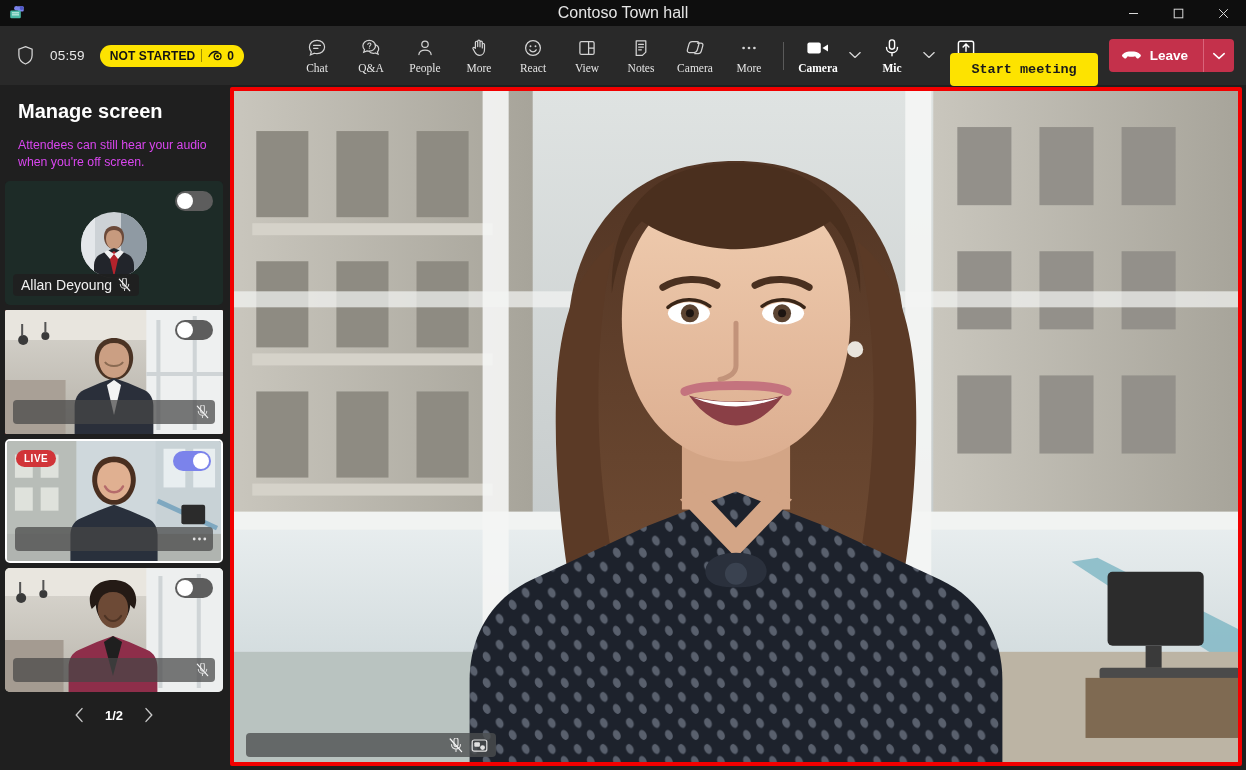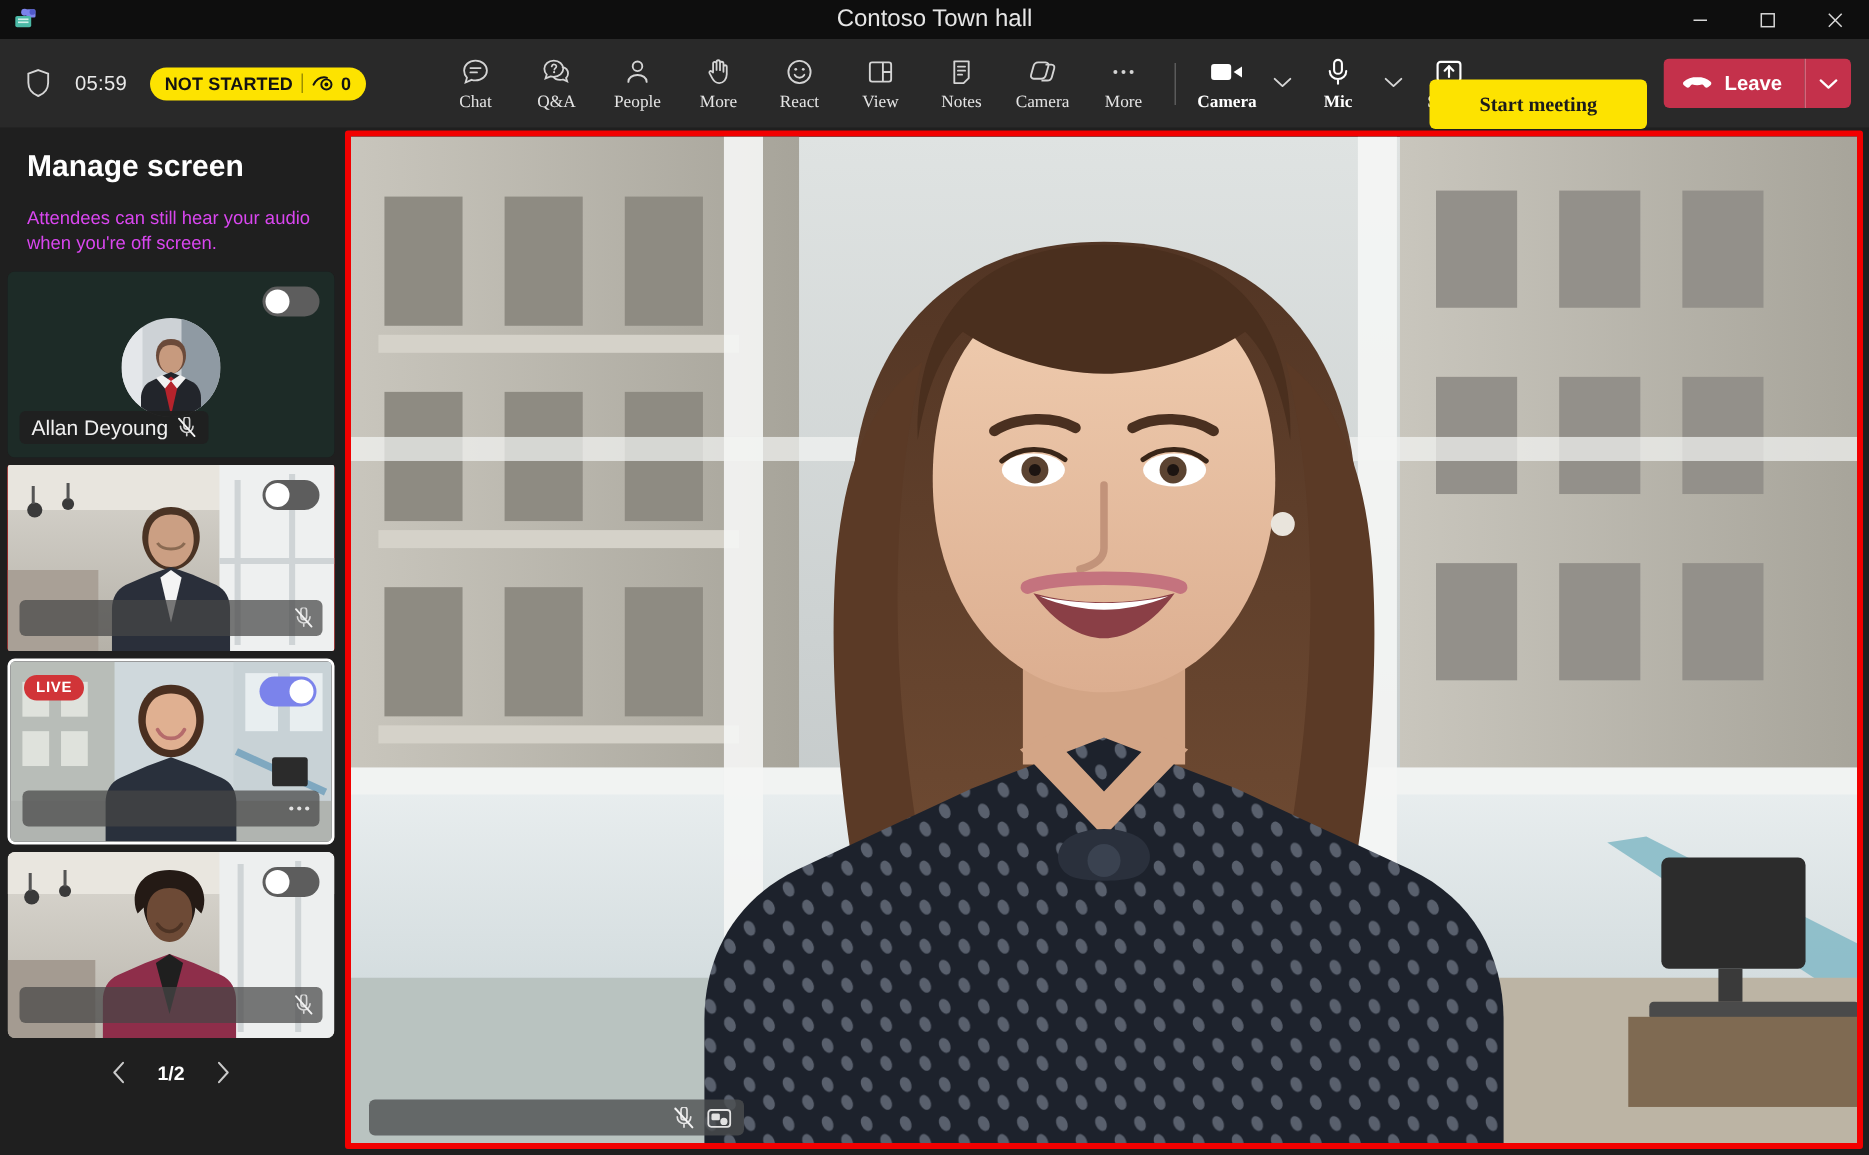--- a/index.html
+++ b/index.html
@@ -77,23 +77,23 @@
   .tb-item .lbl { font-size: 11.5px; line-height: 12px; color: #e4e4e4; }
   .tb-item.strong .lbl { font-weight: 700; color: #ffffff; }
   .tb-item .ico { height: 22px; display:flex; align-items:center; justify-content:center; }
   .tb-split { width: 20px; height: 53px; display: flex; align-items: center; justify-content: center; color: #d6d6d6; padding-bottom: 2px;}
   .vdivider { width: 1px; height: 28px; background: #5a5a5a; margin: 0 7px; }
 
   .tb-right { position: absolute; right: 12px; display: flex; align-items: center; gap: 11px; }
   .btn-start {
     background: #fde300; color: #1b1b1b;
     font-size: 13.5px; font-weight: 700;
-    height: 33px; padding: 0 33px;
+    height: 33px; padding: 0 21px;
     border: none; border-radius: 4px;
-    font-family: Liberation Serif, serif;
+    font-family: Liberation Mono, monospace;
     margin-top: 28px;
   }
   .leave-group { display: flex; height: 33px; border-radius: 4px; overflow: hidden; }
   .btn-leave {
     background: #c4314b; color: #fff;
     font-size: 13.5px; font-weight: 700;
     padding: 0 15px 0 12px; border: none;
     display: flex; align-items: center; gap: 8px;
     font-family: inherit;
   }

